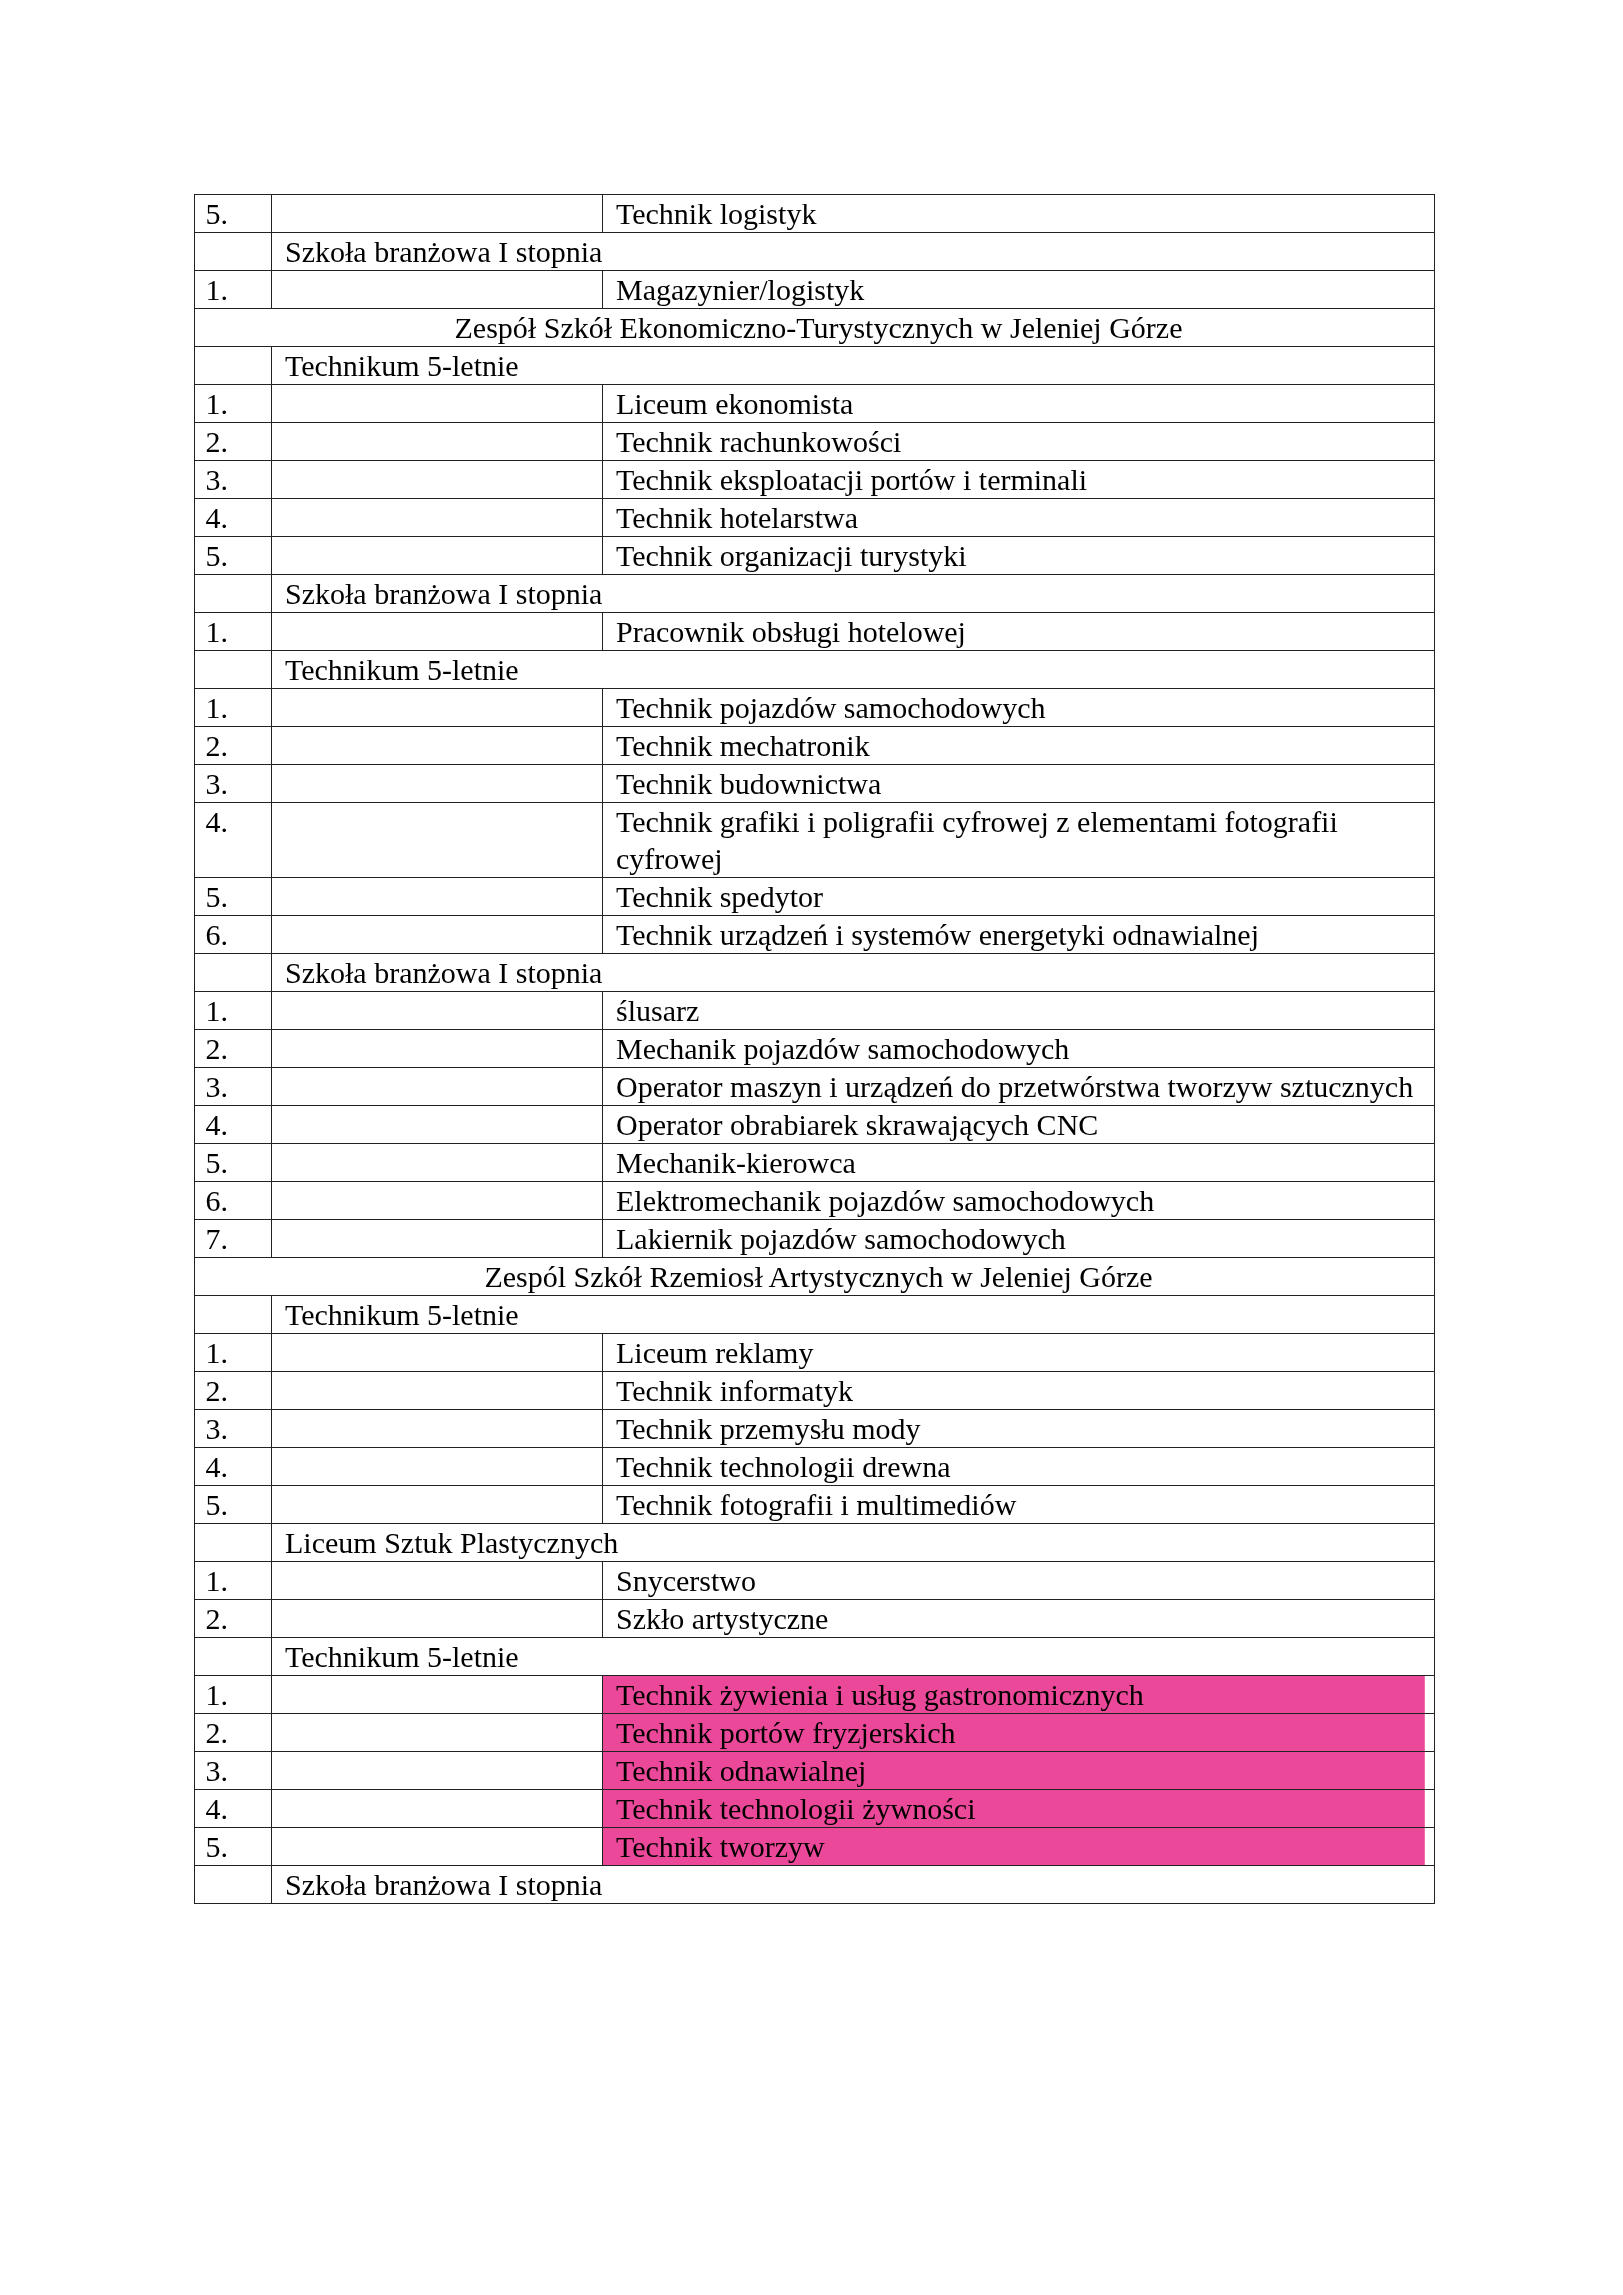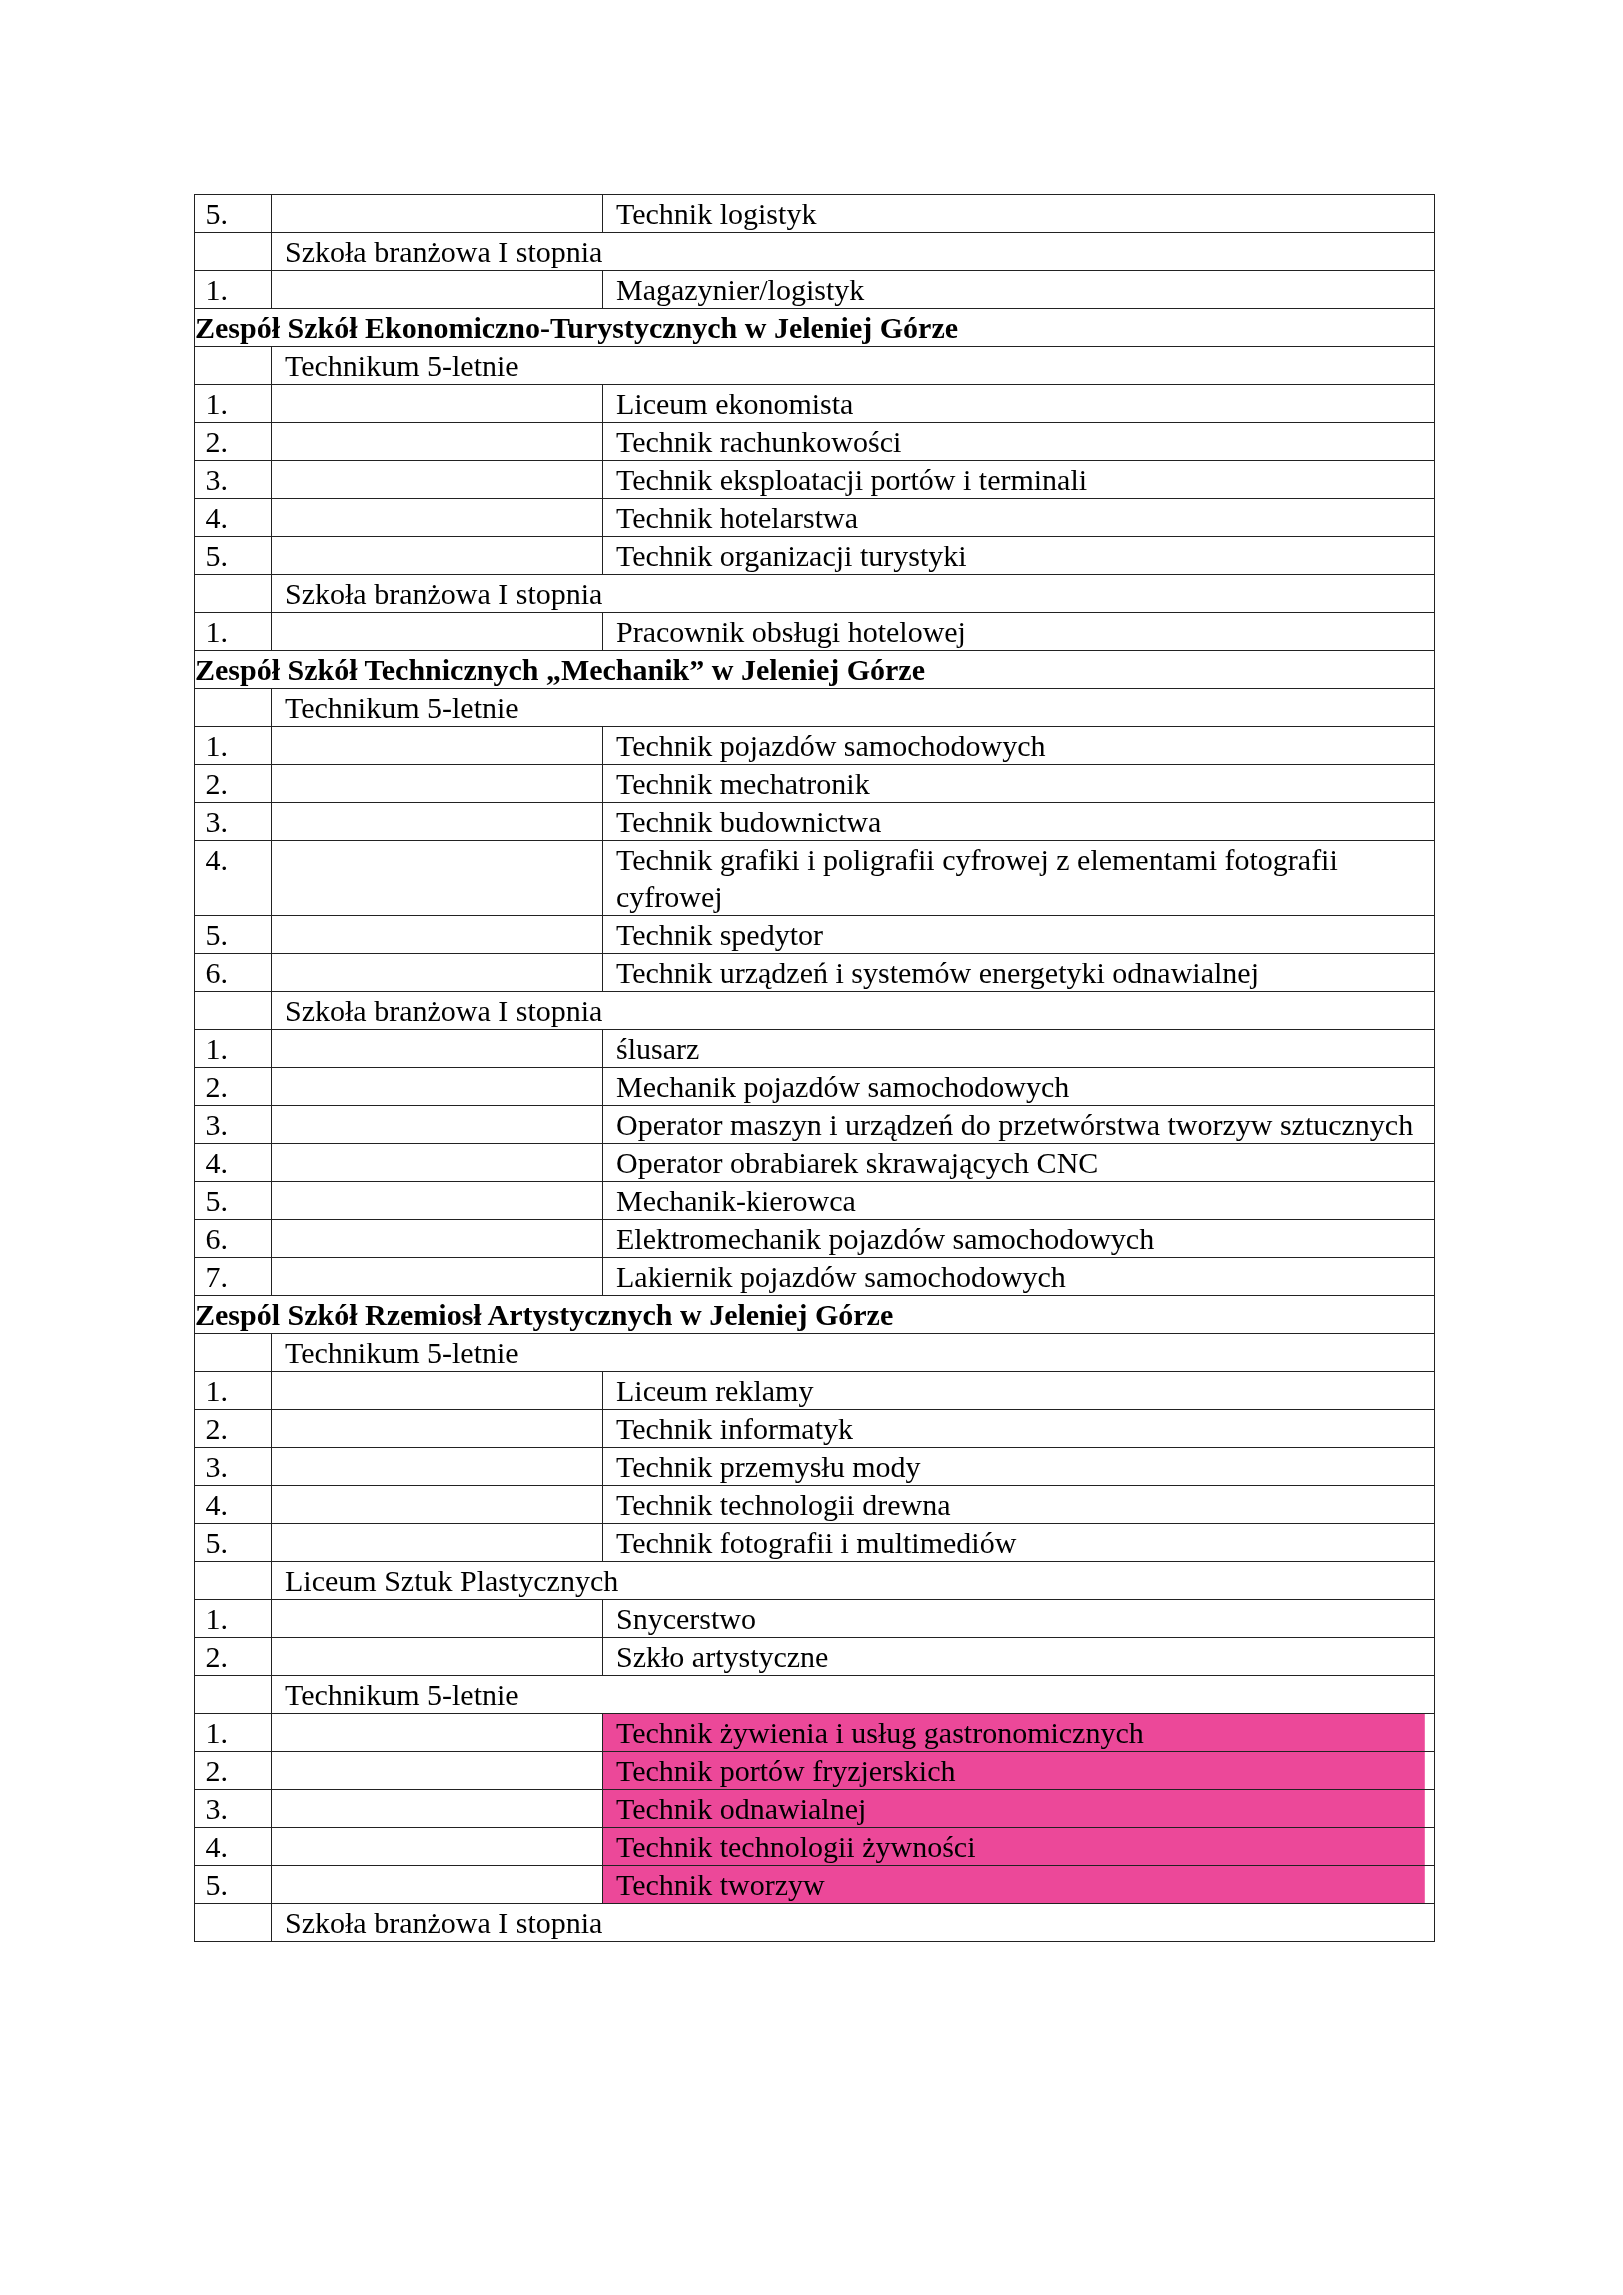--- a/index.html
+++ b/index.html
@@ -10,21 +10,21 @@
   }
   table.doc col.c1 { width: 77px; }
   table.doc col.c2 { width: 331px; }
   table.doc col.c3 { width: 832px; }
   table.doc td {
     border: 1.6px solid #222; padding: 0 0 0 13px; vertical-align: top;
     font-size: 30px; line-height: 37px; height: 37px; overflow: hidden;
   }
   table.doc td.num { padding-left: 10.5px; }
   table.doc td.school {
-    font-weight: bold; padding-left: 0;
+    text-align: center; font-weight: normal; padding-left: 8px;
   }
   table.doc td.shaded { background: #ec4899; box-shadow: inset -9.2px 0 0 #fff; }
 </style>
 </head>
 <body>
 
 <table class="doc">
   <colgroup>
       <col class="c1">
       <col class="c2">
@@ -80,23 +80,20 @@
       <tr>
         <td></td>
         <td colspan="2">Szkoła branżowa I stopnia</td>
       </tr>
       <tr>
         <td class="num">1.</td>
         <td></td>
         <td>Pracownik obsługi hotelowej</td>
       </tr>
       <tr>
-        <td colspan="3" class="school">Zespół Szkół Technicznych „Mechanik” w Jeleniej Górze</td>
-      </tr>
-      <tr>
         <td></td>
         <td colspan="2">Technikum  5-letnie</td>
       </tr>
       <tr>
         <td class="num">1.</td>
         <td></td>
         <td>Technik pojazdów samochodowych</td>
       </tr>
       <tr>
         <td class="num">2.</td>

